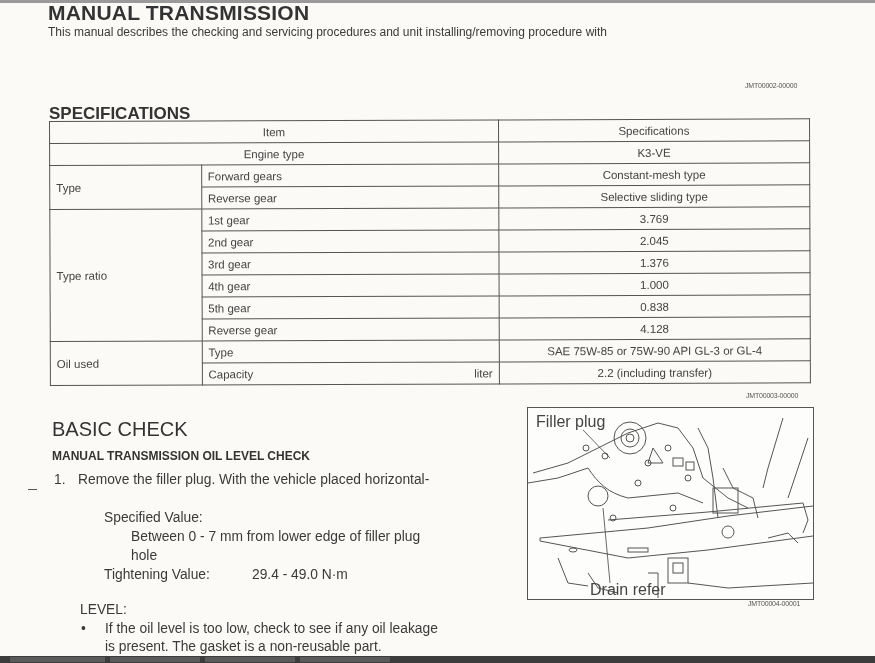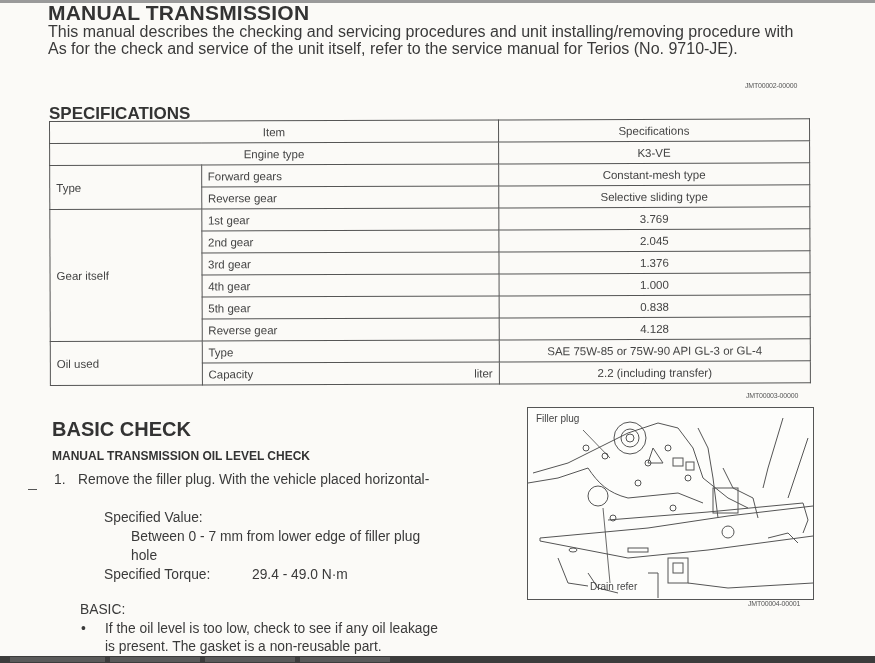--- a/index.html
+++ b/index.html
@@ -7,56 +7,55 @@
     width:875px; height:663px; overflow:hidden; position:relative;
     background:#fbfaf7; color:#2a2a2a;
     font-family:"Liberation Sans", sans-serif;
   }
   .topbar { position:absolute; left:0; top:0; width:875px; height:3px; background:#9a9a9a; }
   .bottombar { position:absolute; left:0; top:656px; width:875px; height:7px; background:#3c3c3c; }
   .bottombar .seg { position:absolute; top:1px; height:5px; background:#5a5a5a; }
   .page { position:absolute; left:0; top:0; width:875px; height:656px; }
 
   .h1 { position:absolute; left:48px; top:1px; font-size:21px; font-weight:bold; color:#333; letter-spacing:0.2px; }
-  .intro { position:absolute; left:48px; top:24px; width:770px; font-size:16px; line-height:16.5px; color:#3a3a3a; }
+  .intro { position:absolute; left:48px; top:24px; width:770px; font-size:12px; line-height:16.5px; color:#3a3a3a; }
   .code { position:absolute; font-size:7px; color:#555; letter-spacing:-0.2px; }
 
   .h2 { position:absolute; left:49px; top:104px; font-size:17px; font-weight:bold; color:#333; }
 
   table.spec {
     position:absolute; left:49px; top:121px; width:761px;
     border-collapse:collapse; font-size:11.5px; color:#444;
     transform:rotate(-0.2deg); transform-origin:left top;
   }
   table.spec td { border:1px solid #555; height:21px; padding:0 6px; }
   table.spec td.c { text-align:center; }
   table.spec td.grp { width:138px; }
   table.spec td.sub { width:283px; }
   table.spec td.val { width:297px; text-align:center; }
   .unit { float:right; }
 
-  .h3 { position:absolute; left:52px; top:418px; font-size:20px; font-weight:bold; color:#333; }
+  .h3 { position:absolute; left:52px; top:418px; font-size:20px; font-weight:normal; color:#333; }
   .h4 { position:absolute; left:52px; top:449px; font-size:12px; font-weight:bold; color:#333; }
   .body { position:absolute; font-size:13.8px; color:#3a3a3a; line-height:19px; }
   .dash { position:absolute; left:28px; top:489px; width:9px; height:1px; background:#555; }
 
   .figure { position:absolute; left:527px; top:407px; width:285px; height:191px; border:1px solid #555; background:#fdfdfb; overflow:hidden; }
-  .fig-label { position:absolute; font-size:10px; color:#444; }
+  .fig-label { position:absolute; font-size:16px; color:#444; }
 </style>
 </head>
 <body>
 
 <div class="topbar"></div>
 
 <div class="page">
 
   <div class="h1">MANUAL TRANSMISSION</div>
   <div class="intro">
     <div>This manual describes the checking and servicing procedures and unit installing/removing procedure with</div>
-    <div>As for the check and service of the unit itself, refer to the service manual for Terios (No. 9710-JE).</div>
   </div>
   <div class="code" style="left:745px; top:82px;">JMT00002-00000</div>
 
   <div class="h2">SPECIFICATIONS</div>
 
   <table class="spec">
     <tbody>
         <tr>
       <td class="c" colspan="2">Item</td>
       <td class="val">Specifications</td>
@@ -70,21 +69,21 @@
       <td class="grp" rowspan="2">Type</td>
       <td class="sub">Forward gears</td>
       <td class="val">Constant-mesh type</td>
     </tr>
     <tr>
       <td class="sub">Reverse gear</td>
       <td class="val">Selective sliding type</td>
     </tr>
 
     <tr>
-      <td class="grp" rowspan="6">Gear itself</td>
+      <td class="grp" rowspan="6">Type ratio</td>
       <td class="sub">1st gear</td>
       <td class="val">3.769</td>
     </tr>
     <tr>
       <td class="sub">2nd gear</td>
       <td class="val">2.045</td>
     </tr>
     <tr>
       <td class="sub">3rd gear</td>
       <td class="val">1.376</td>
@@ -120,23 +119,23 @@
 
   <div class="h3">BASIC CHECK</div>
   <div class="h4">MANUAL TRANSMISSION OIL LEVEL CHECK</div>
 
   <div class="dash"></div>
   <div class="body" style="left:54px; top:470px;">1.</div>
   <div class="body" style="left:78px; top:470px;">Remove the filler plug. With the vehicle placed horizontal-</div>
   <div class="body" style="left:104px; top:508px;">Specified Value:</div>
   <div class="body" style="left:131px; top:527px;">Between 0 - 7 mm from lower edge of filler plug</div>
   <div class="body" style="left:131px; top:546px;">hole</div>
-  <div class="body" style="left:104px; top:565px;">Specified Torque:</div>
+  <div class="body" style="left:104px; top:565px;">Tightening Value:</div>
   <div class="body" style="left:252px; top:565px;">29.4 - 49.0 N·m</div>
-  <div class="body" style="left:80px; top:600px;">BASIC:</div>
+  <div class="body" style="left:80px; top:600px;">LEVEL:</div>
   <div class="body" style="left:81px; top:619px;">•</div>
   <div class="body" style="left:105px; top:619px;">If the oil level is too low, check to see if any oil leakage</div>
   <div class="body" style="left:105px; top:637px;">is present. The gasket is a non-reusable part.</div>
 
   <div class="figure">
     <svg width="285" height="191" viewBox="0 0 285 191">
       <g fill="none" stroke="#555" stroke-width="1">
         <path d="M5 65 L40 55 L70 40 L100 25 L130 15 L150 20 L165 40 L175 70 L200 90 L220 100"></path>
         <path d="M0 75 L30 70 L60 60"></path>
         <circle cx="102" cy="30" r="16"></circle>

